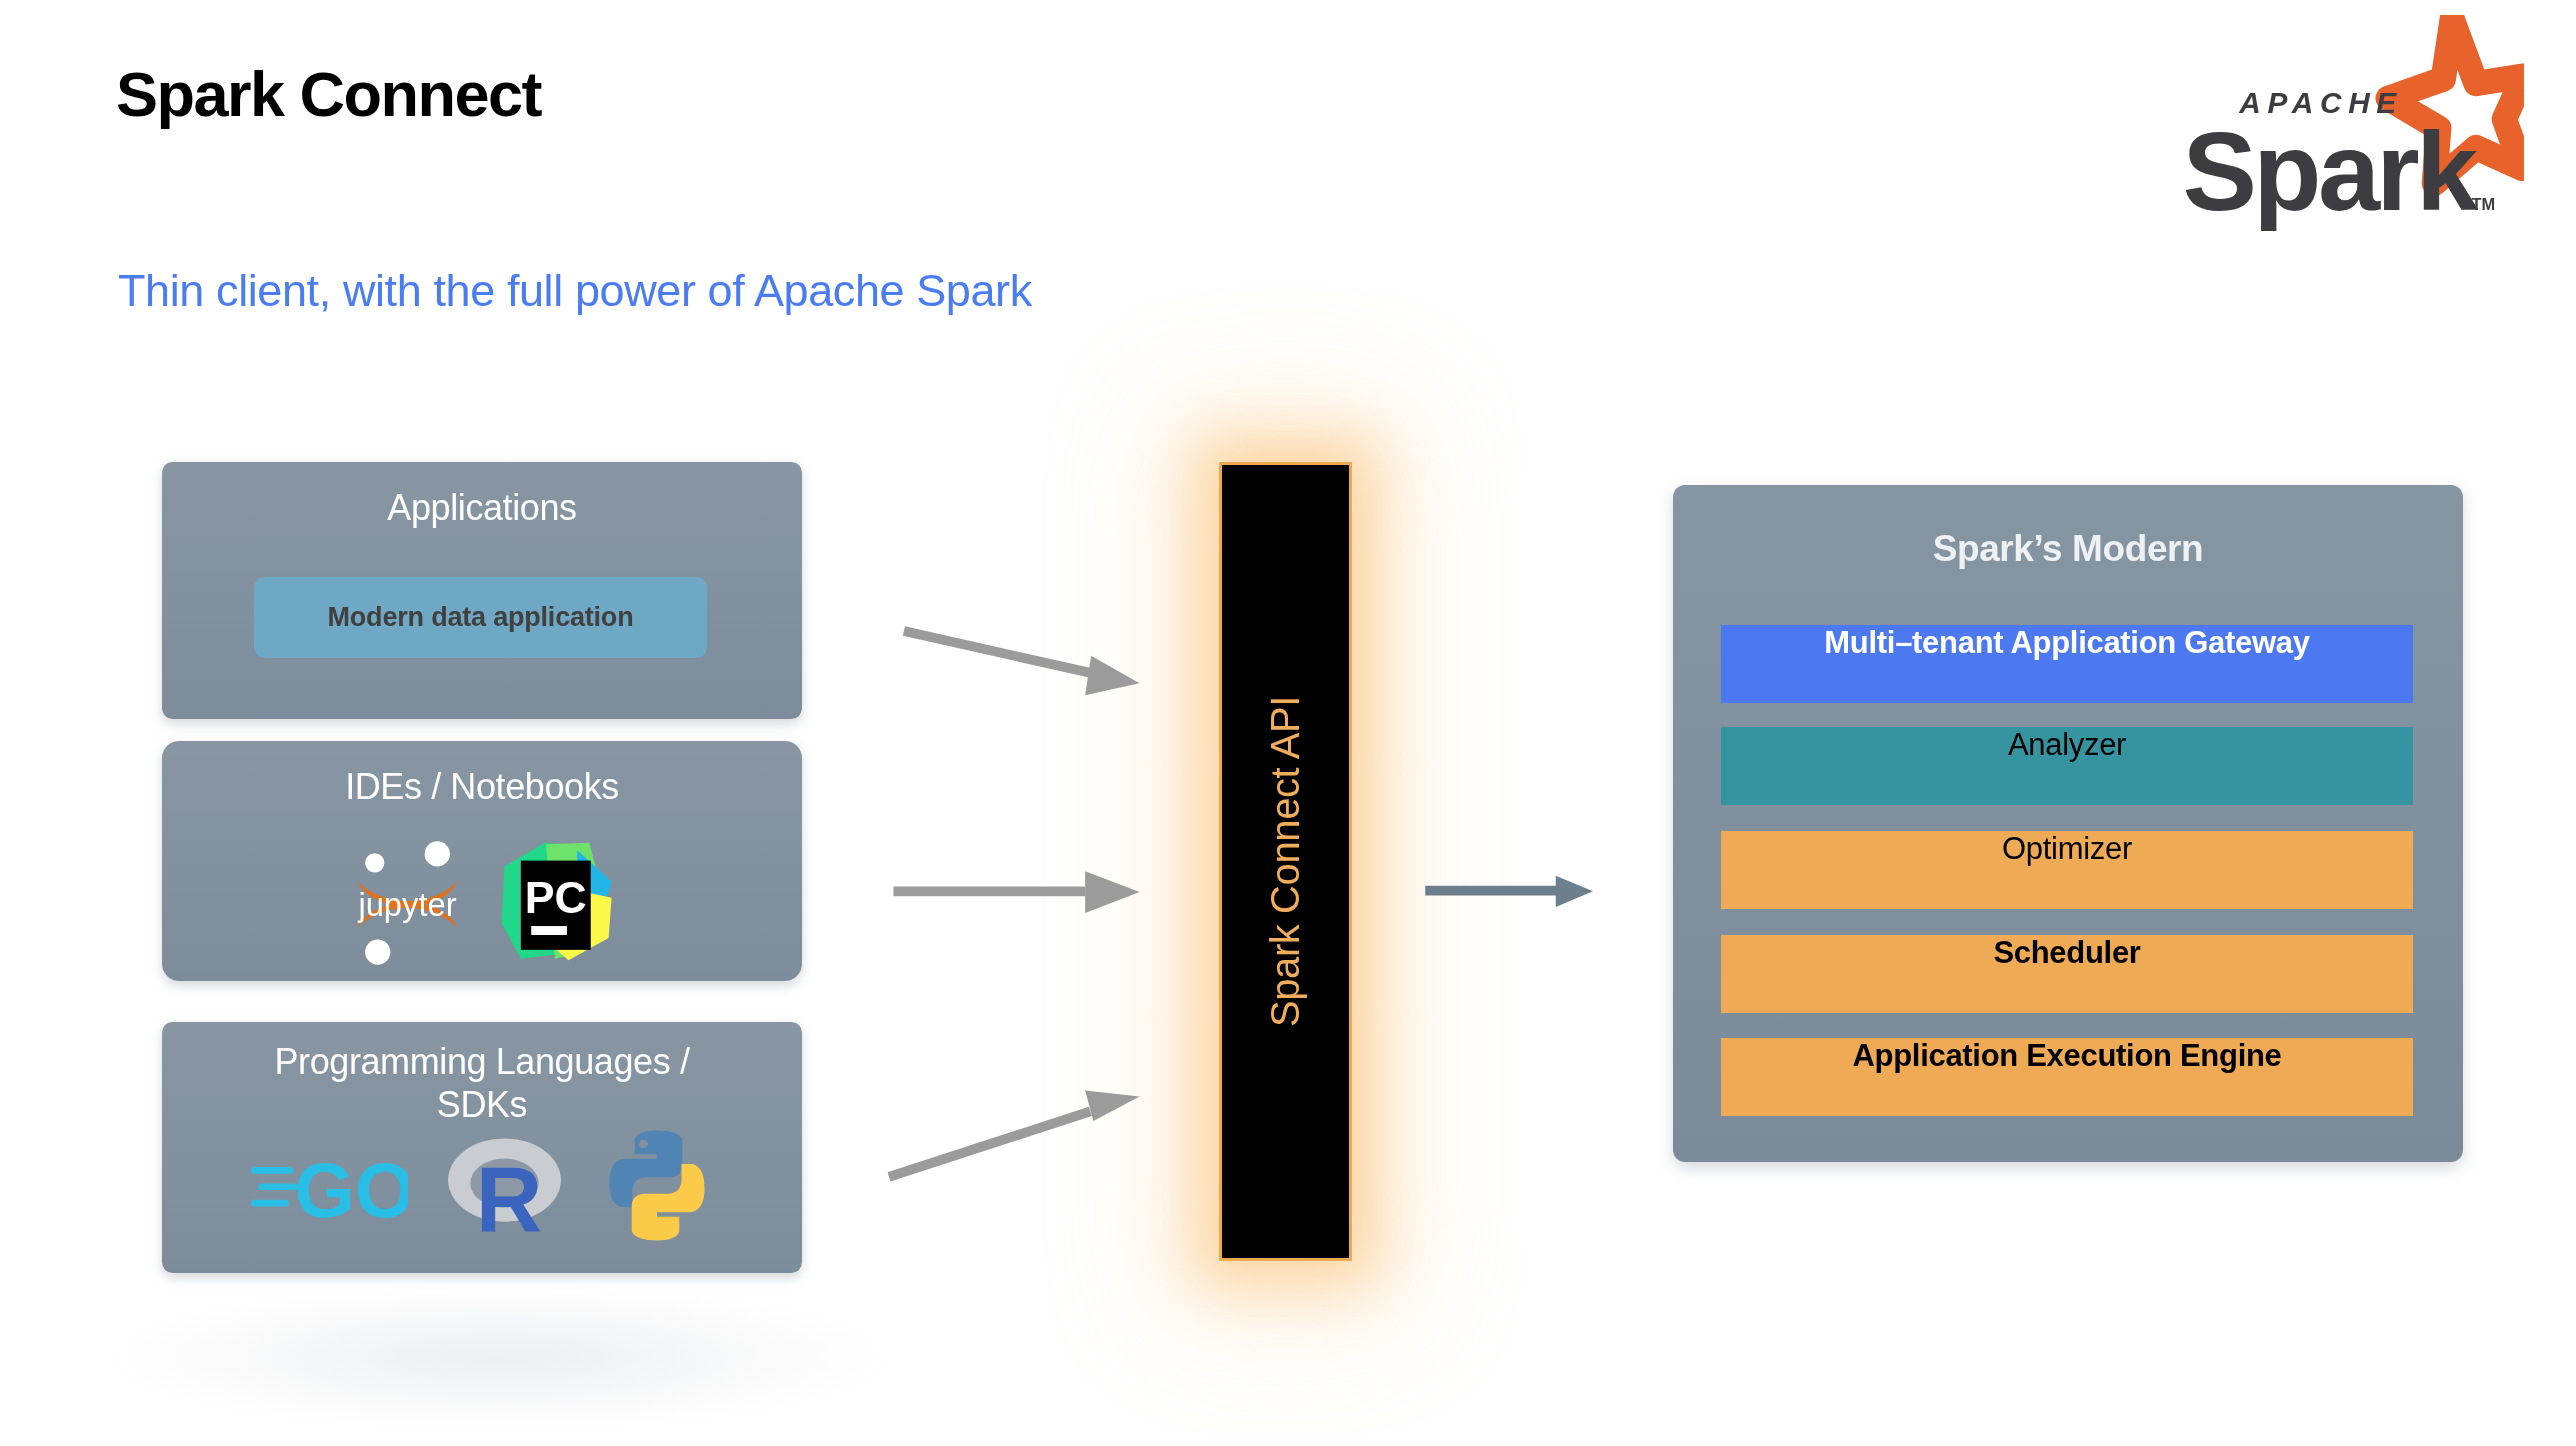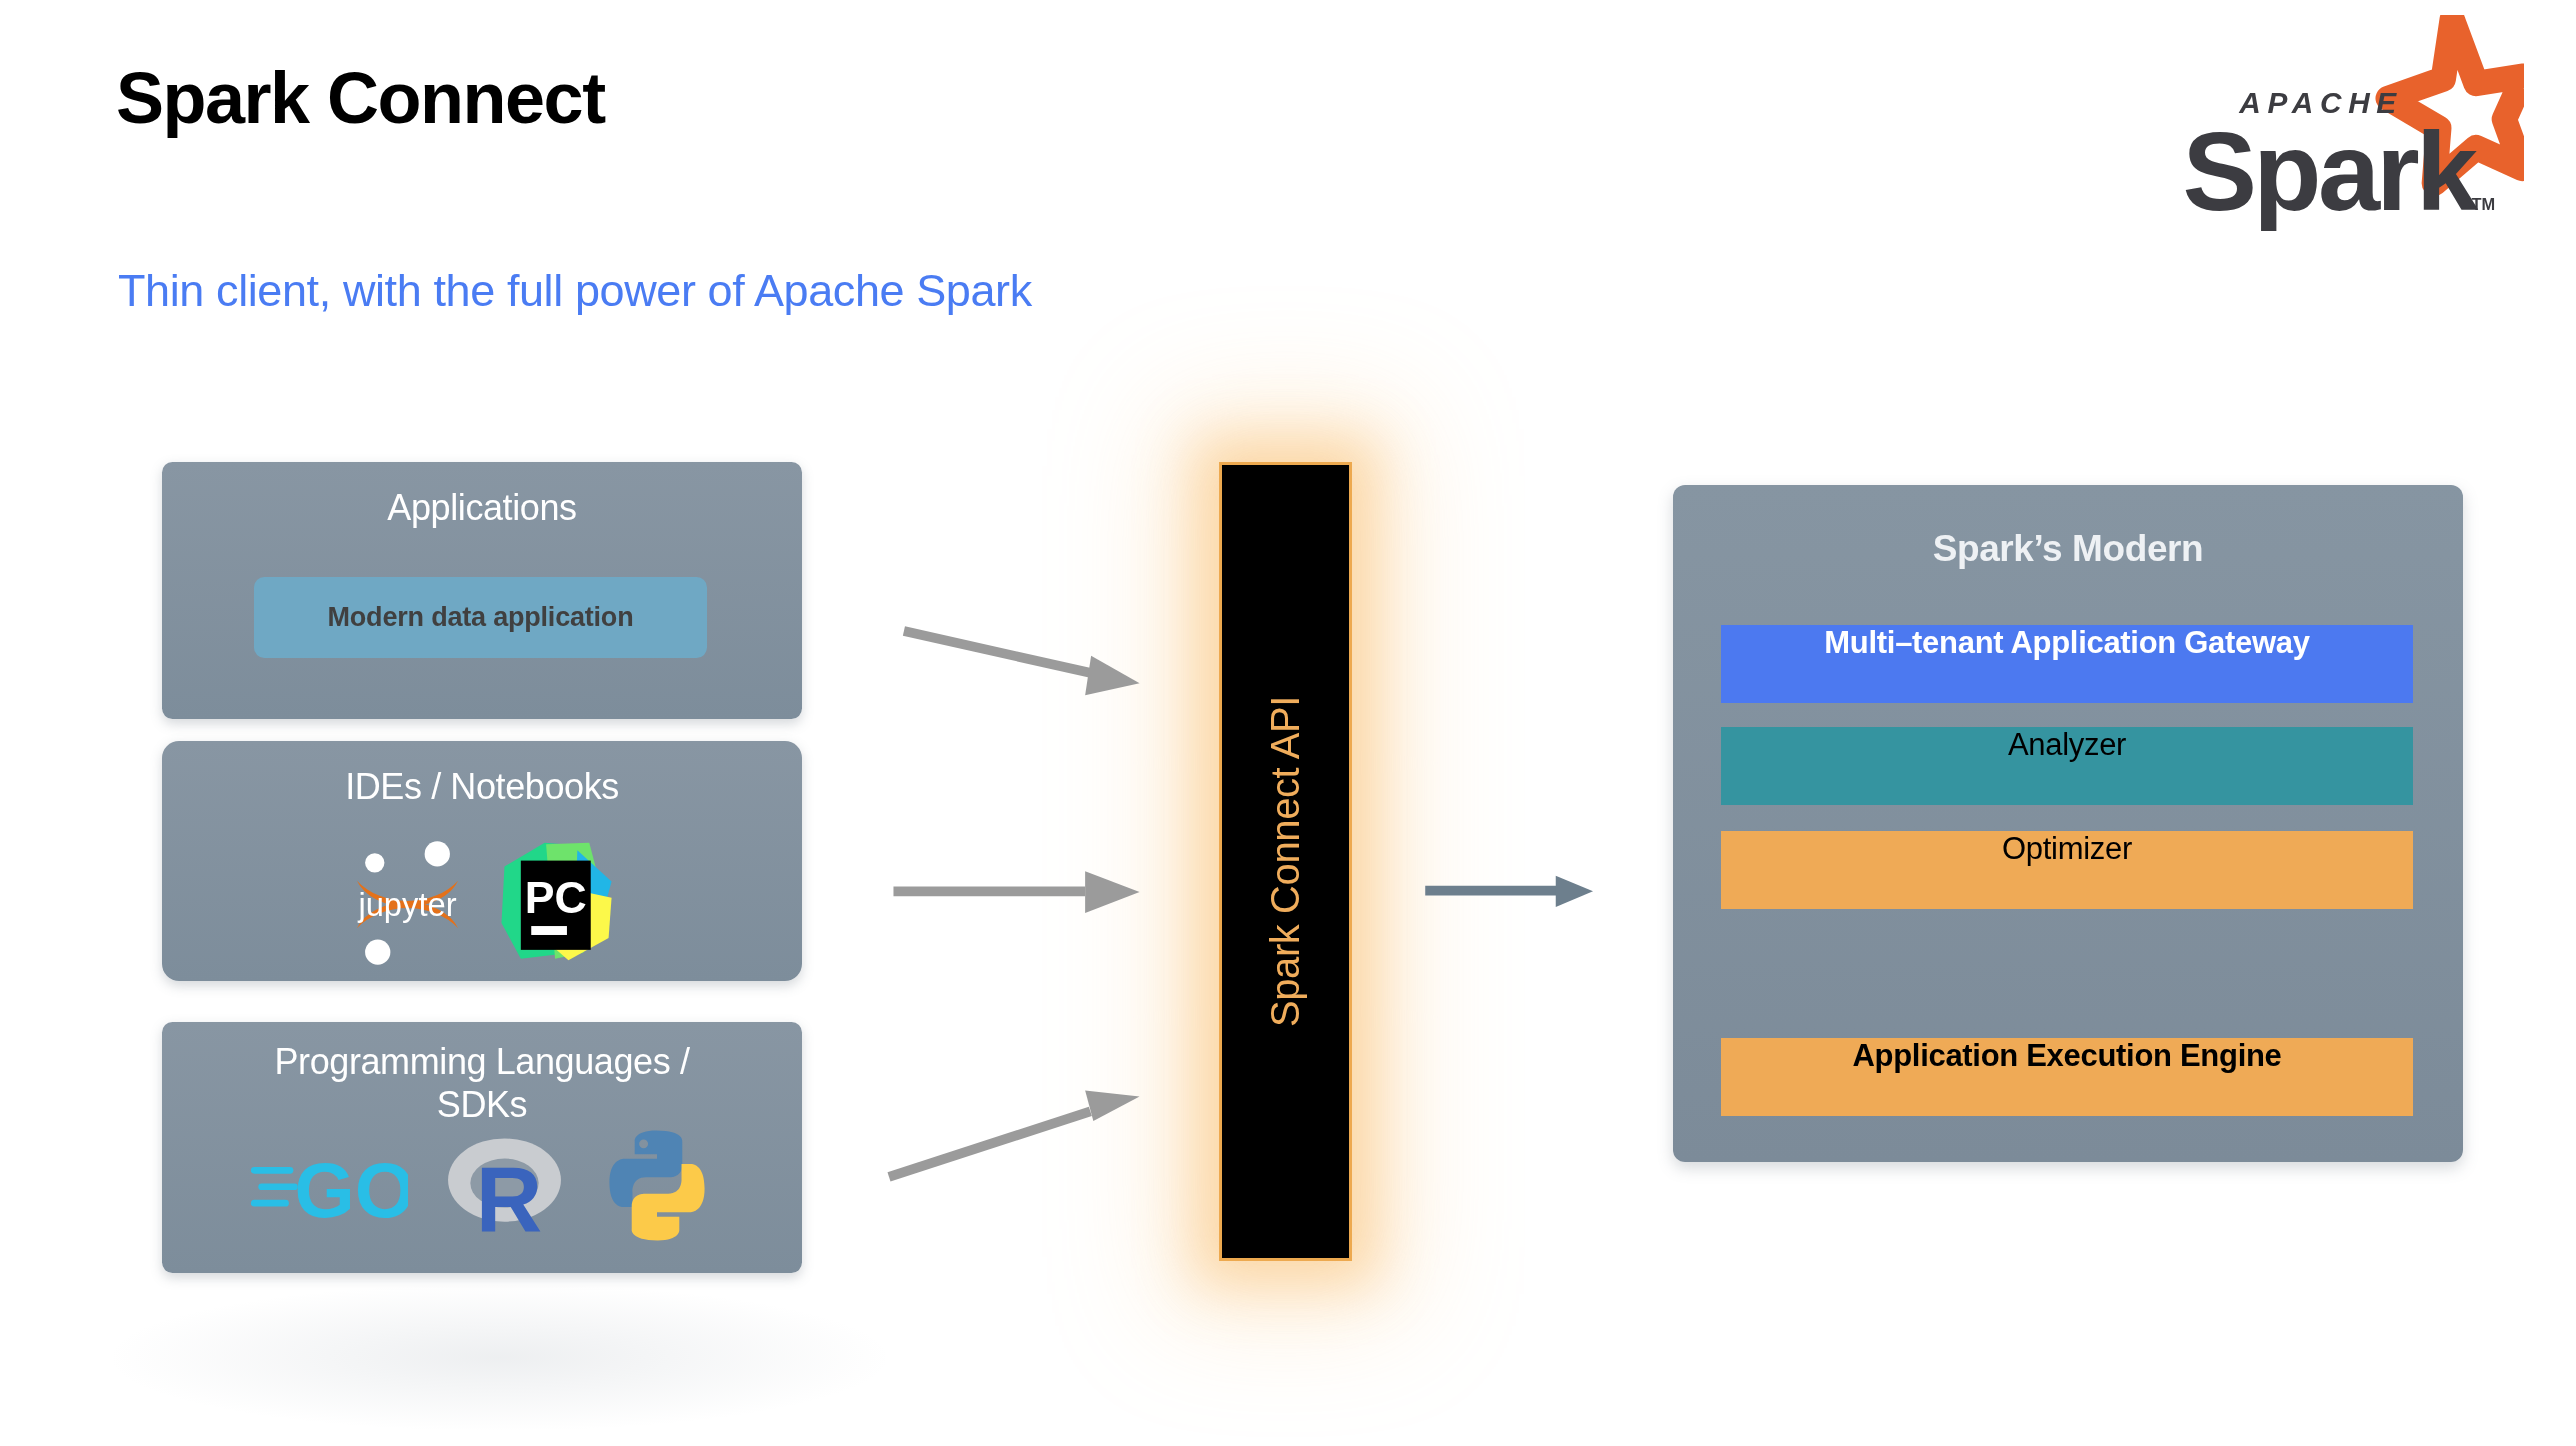--- a/index.html
+++ b/index.html
@@ -14,21 +14,21 @@
     overflow: hidden;
     font-family: "Liberation Sans", sans-serif;
     background: #ffffff;
   }
 
   
   #slide-title {
     position: absolute;
     left: 116px;
     top: 61px;
-    font-size: 72px;
+    font-size: 63px;
     font-weight: 700;
     letter-spacing: -1.5px;
     color: #000000;
     line-height: 1.05;
     white-space: nowrap;
   }
   #slide-subtitle {
     position: absolute;
     left: 118px;
     top: 265px;
@@ -290,20 +290,23 @@
   <div id="driver-title">Spark’s Modern</div>
   <div class="driver-layer" id="layer-gateway">
     <span>Multi–tenant Application Gateway</span>
   </div>
   <div class="driver-layer" id="layer-analyzer">
     <span>Analyzer</span>
   </div>
   <div class="driver-layer" id="layer-optimizer">
     <span>Optimizer</span>
   </div>
+  <div class="driver-layer" id="layer-scheduler">
+    <span>Scheduler</span>
+  </div>
   <div class="driver-layer" id="layer-engine">
     <span>Application Execution Engine</span>
   </div>
 </div>
 
 <svg id="arrow-layer" viewBox="0 0 3454 1940">
 
   <g>
     <line x1="1212" y1="846" x2="1475" y2="905" stroke="#9b9b9b" stroke-width="13"></line>
     <polygon points="1463,879 1528,916 1455,932" fill="#9b9b9b"></polygon>

